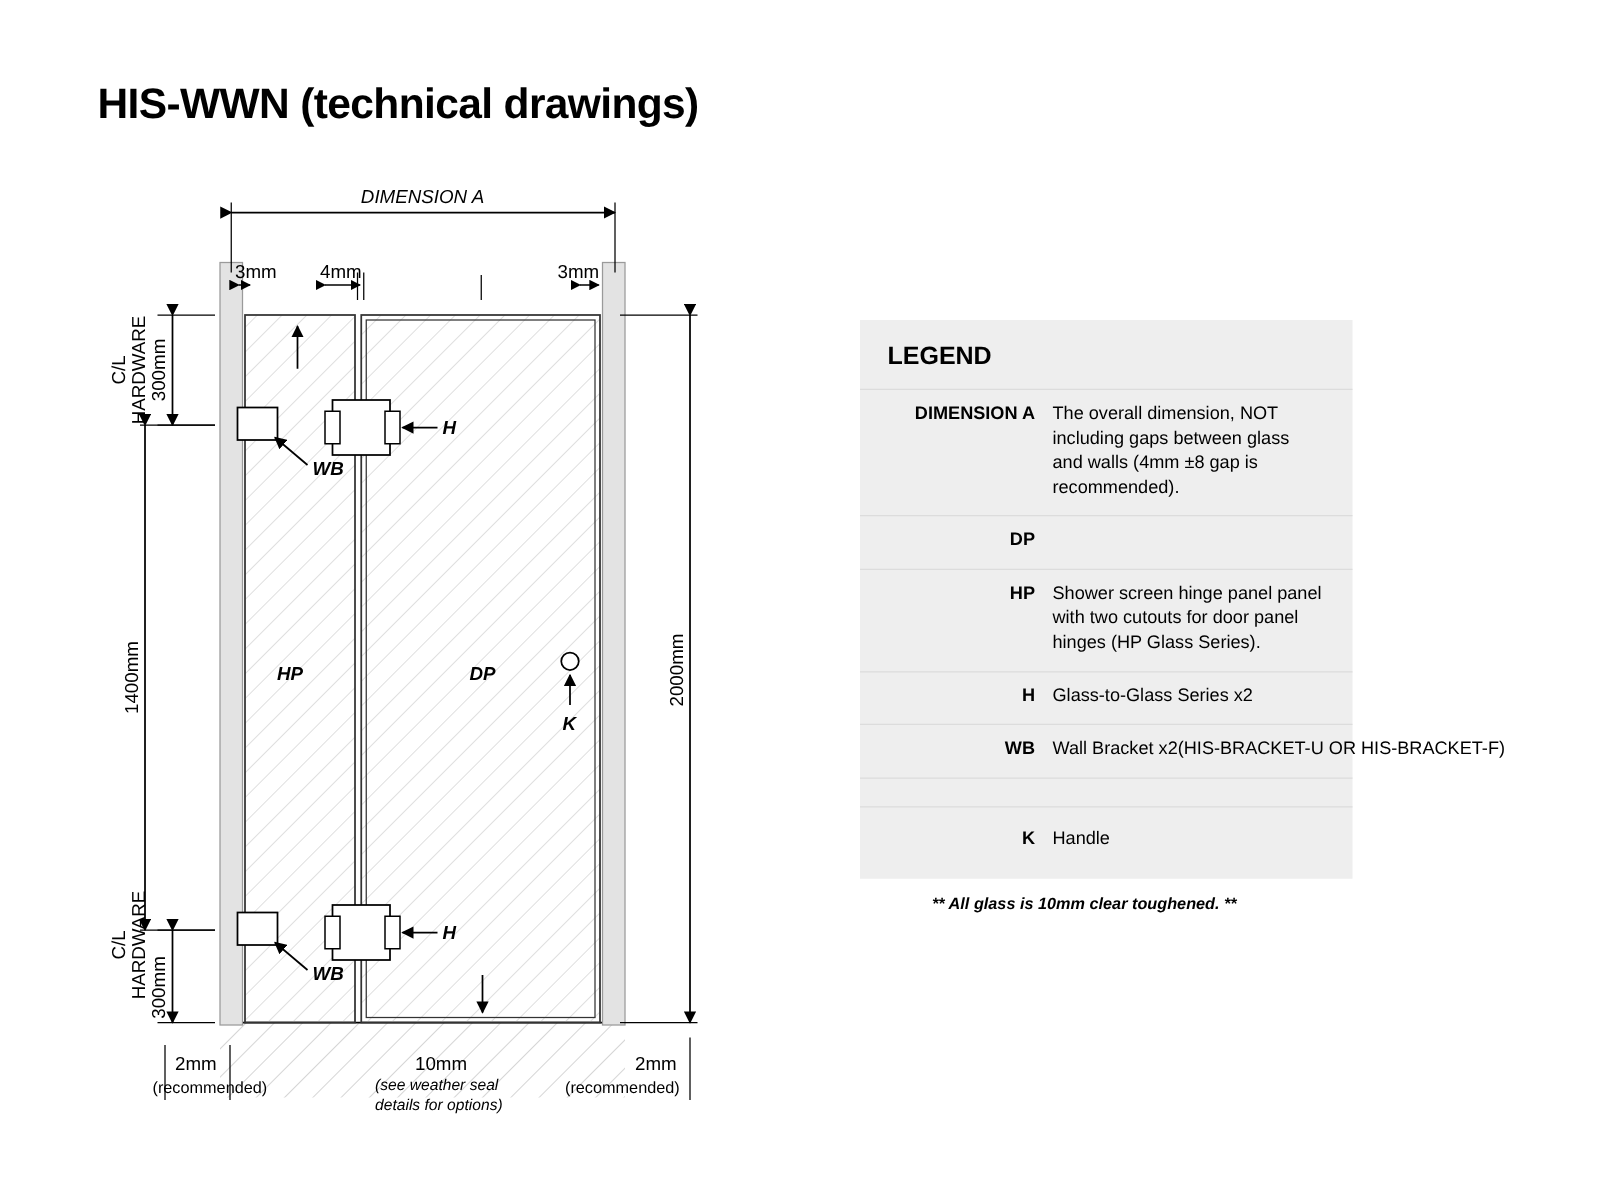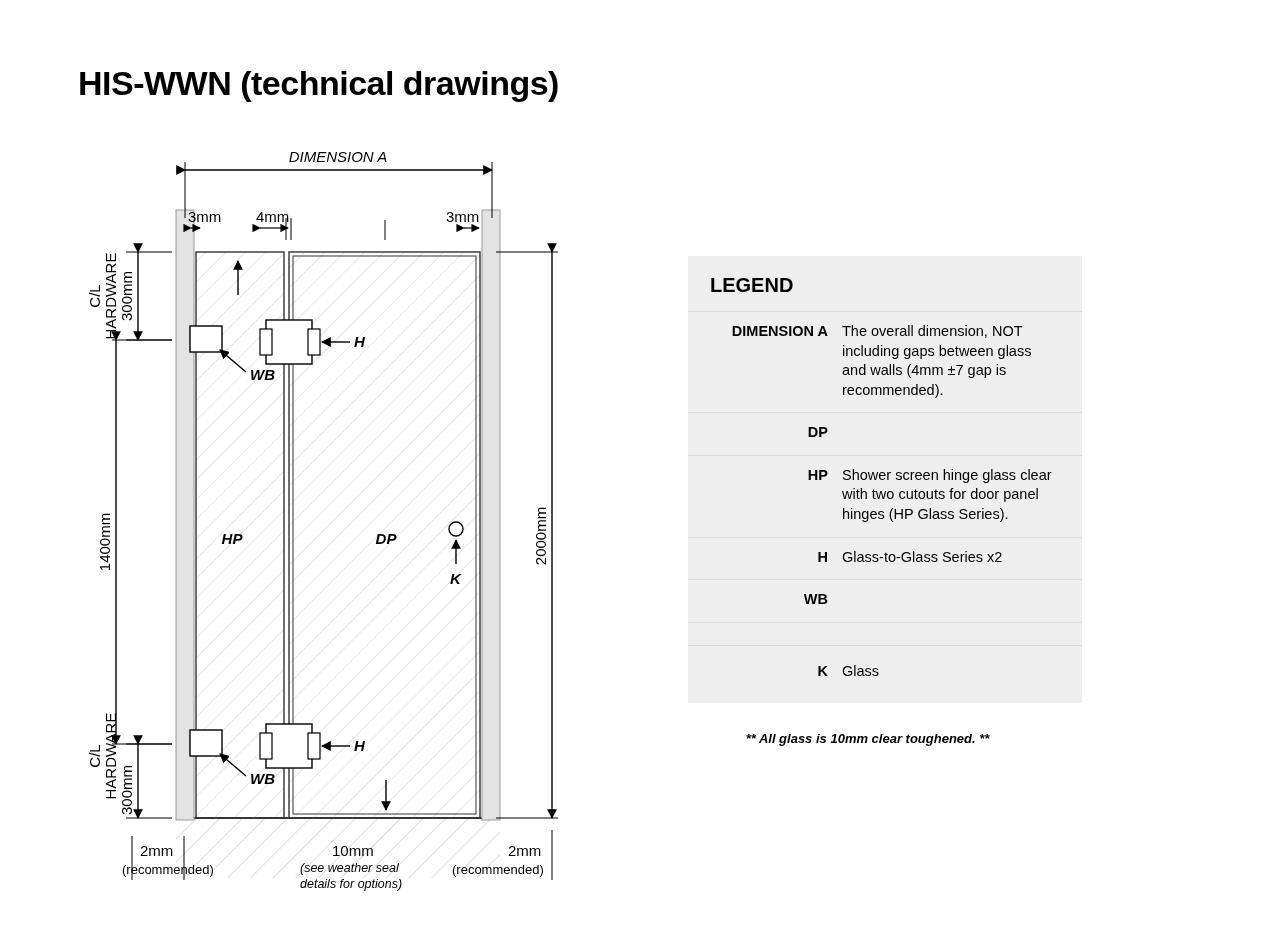--- a/index.html
+++ b/index.html
@@ -70,21 +70,21 @@
   .legend-row.spacer {
     height: 22px;
     padding: 0;
   }
   .legend-row.handle .key { font-weight: bold; }
   .legend-row.handle { padding-top: 16px; padding-bottom: 22px; }
   .legend-row.wb .desc { white-space: nowrap; }
   #legend-note {
     position: absolute;
     left: 688px;
-    top: 717px;
+    top: 701px;
     width: 359px;
     text-align: center;
     font-size: 13px;
     font-style: italic;
     font-weight: bold;
     padding-top: 14px;
   }
 
   
   .t { font-family: "Liberation Sans", sans-serif; font-size: 15px; fill:#000; }
@@ -256,45 +256,46 @@
 </svg>
 </div>
 
 <div id="legend">
   <div class="legend-title">LEGEND</div>
 
   <div class="legend-row">
     <div class="key">DIMENSION A</div>
     <div class="desc">The overall dimension, NOT
 including gaps between glass
-and walls (4mm ±7 gap is
+and walls (4mm ±8 gap is
 recommended).</div>
   </div>
 
   <div class="legend-row">
     <div class="key">DP</div>
   </div>
 
   <div class="legend-row">
     <div class="key">HP</div>
-    <div class="desc">Shower screen hinge glass clear
+    <div class="desc">Shower screen hinge panel panel
 with two cutouts for door panel
 hinges (HP Glass Series).</div>
   </div>
 
   <div class="legend-row">
     <div class="key">H</div>
     <div class="desc">Glass-to-Glass Series x2</div>
   </div>
 
   <div class="legend-row wb">
     <div class="key">WB</div>
+    <div class="desc">Wall Bracket x2(HIS-BRACKET-U OR HIS-BRACKET-F)</div>
   </div>
 
   <div class="legend-row spacer"></div>
 
   <div class="legend-row handle">
     <div class="key">K</div>
-    <div class="desc">Glass</div>
+    <div class="desc">Handle</div>
   </div>
 </div>
 
 <div id="legend-note">** All glass is 10mm clear toughened. **</div>
 
 </body></html>

